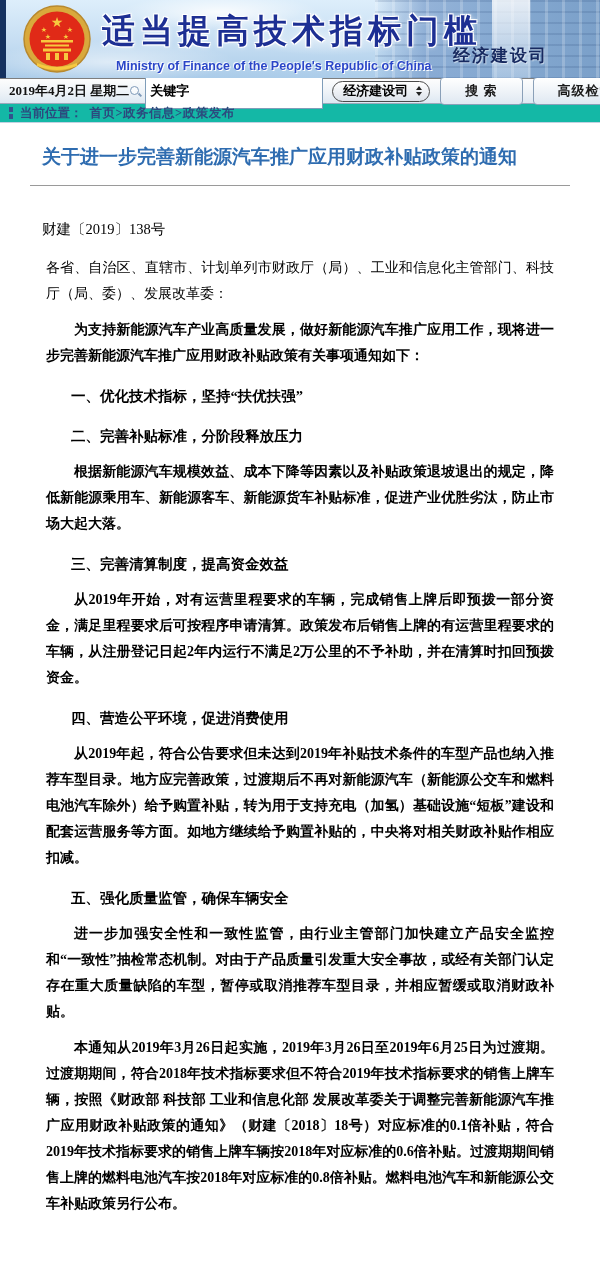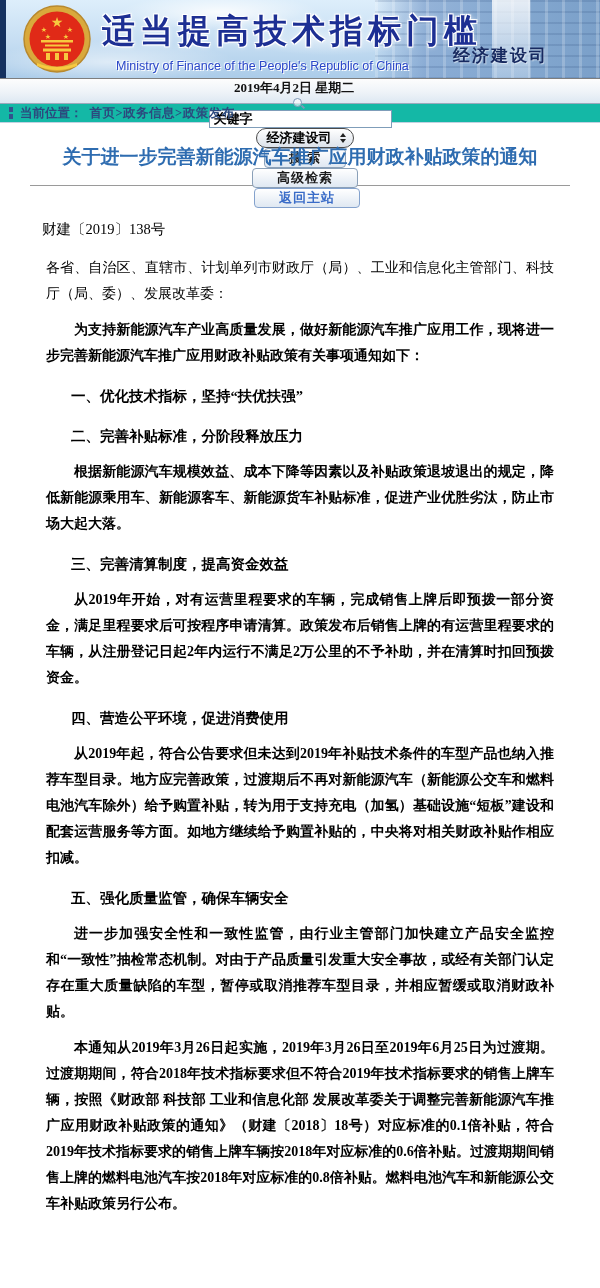--- a/index.html
+++ b/index.html
@@ -35,33 +35,33 @@
   }
   .emblem { position:absolute; left:23px; top:5px; width:68px; height:68px; }
   .banner-titles { position:absolute; left:102px; top:9px; z-index:2; }
   .site-title {
     font-family: "Liberation Sans", "DejaVu Sans", sans-serif;
     font-size: 33px; font-weight: bold; color:#1d2f93; letter-spacing:5px; white-space:nowrap;
     text-shadow: 1px 1px 0 #fff, -1px -1px 0 #fff, 1px -1px 0 #fff, -1px 1px 0 #fff, 0 0 5px rgba(255,255,255,.9);
   }
   .site-subtitle {
     font-family: "Liberation Sans", "DejaVu Sans", sans-serif;
-    font-size: 12.5px; font-weight: normal; color:#2a46c8; margin: 5px 0 0 14px; white-space:nowrap;
+    font-size: 12.5px; font-weight: bold; color:#2a46c8; margin: 5px 0 0 14px; white-space:nowrap;
     text-shadow: 1px 1px 0 #fff, -1px -1px 0 rgba(255,255,255,.8);
   }
   .dept {
     position:absolute; right:52px; top:44px; z-index:3;
     font-size: 17px; font-weight: bold; color:#17295f; letter-spacing:2px;
     text-shadow: 1px 1px 1px rgba(255,255,255,.55);
   }
   
   .searchbar {
     height: 26px; display:flex; align-items:center; padding:0 9px;
     background: linear-gradient(180deg, #fdfdfd 0%, #eef3f8 55%, #dde8f2 100%);
-    border-top: 1px solid #7e7e7e; border-bottom: 1px solid #9aa9bc; flex-direction: column;
+    border-top: 1px solid #7e7e7e; border-bottom: 1px solid #9aa9bc;
   }
   .sb-date { font-size:13px; font-weight:bold; color:#121212; width:132px; white-space:nowrap; }
   .mag { position:relative; width:13px; height:13px; margin-right:3px; flex:none; }
   .mag::before { content:""; position:absolute; left:1px; top:1px; width:7px; height:7px; border:1.5px solid #7e99b8; border-radius:50%; background:rgba(255,255,255,.6); }
   .mag::after { content:""; position:absolute; left:9px; top:9px; width:4px; height:1.8px; background:#7e99b8; transform:rotate(45deg); }
   .kw {
     width: 183px; height: 35px; border: 1px solid #7f9db9; background:#fff;
     font-family: inherit; font-size: 13px; font-weight: bold; color:#000; padding: 0 4px;
   }
   .dept-select {
@@ -84,21 +84,21 @@
     height:19px; display:flex; align-items:center; padding:0 9px; gap:7px;
     background:#14b8a6; border-bottom:1px solid #c2d1e1;
     font-size:12.5px; font-weight:bold; color:#2c4a7e;
   }
   .bc-marker { width:4px; height:12px; flex:none;
     background: linear-gradient(180deg, #31538b 0 42%, rgba(0,0,0,0) 42% 58%, #31538b 58% 100%); }
   .bc-path { letter-spacing:.5px; }
   
   .content { padding: 20px 42px 0; color:#000; }
   .doc-title {
-    font-size: 19px; font-weight: bold; color: #2e6cb0; text-align:center; line-height: 27px;
+    font-size: 19px; font-weight: bold; color: #2e6cb0; text-align:left; line-height: 27px;
   }
   .rule { border:none; border-top:1px solid #9a9a9a; margin: 15px -12px 0; }
   .doc-number { text-align:left; font-size:14.5px; margin-top: 34px; }
   .content p { font-size:14px; line-height:26px; text-align: justify; margin: 10px 4px; }
   .content p.indent { text-indent: 2em; font-weight: bold; }
   .sec-h { font-size:14.5px; font-weight:bold; line-height:26px; margin: 14px 0 9px; text-indent:2em; }
   .addressee { margin-top: 16px !important; }
 </style>
 </head>
 <body>

